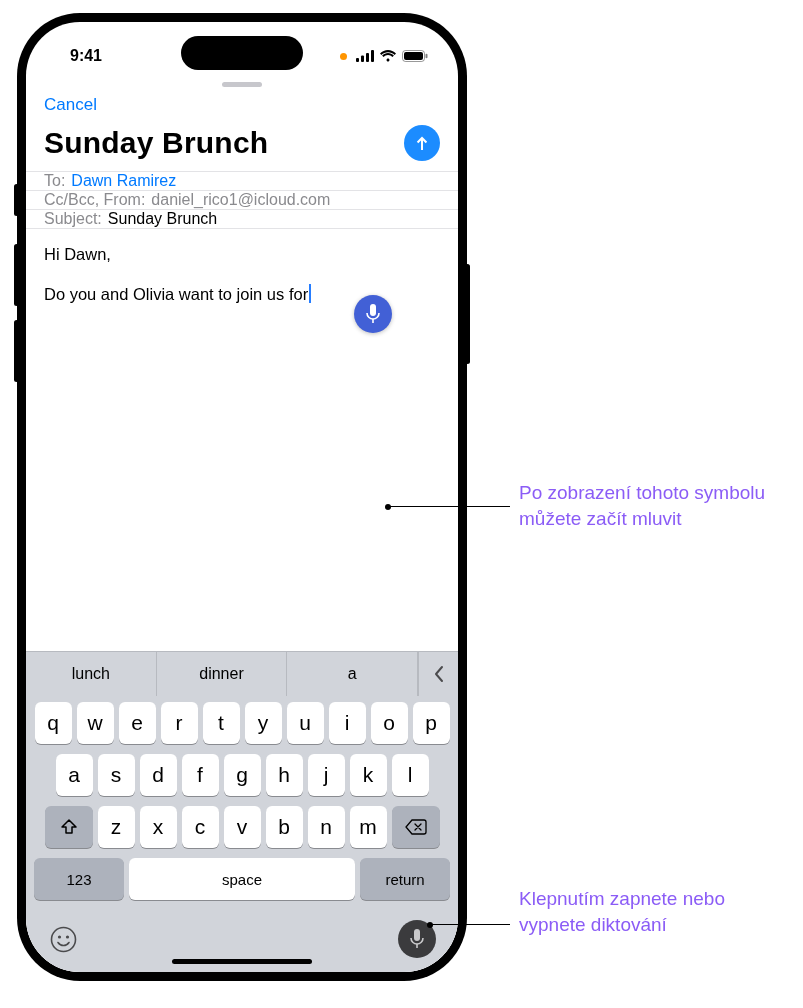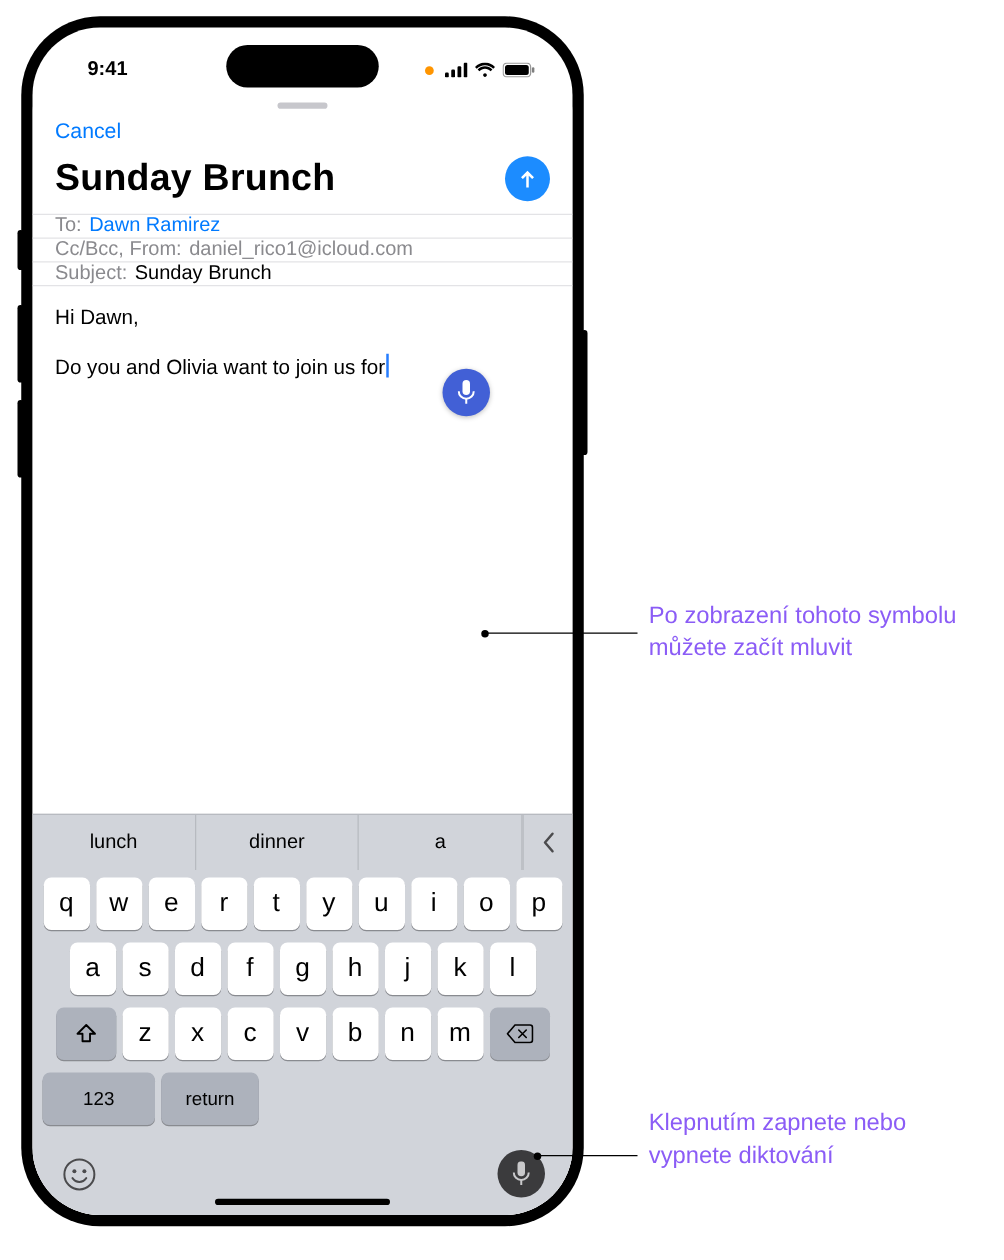--- a/index.html
+++ b/index.html
@@ -173,21 +173,21 @@
     font-size:15px;
   }
   .key-space {
     background:#fff; border-radius:6px; box-shadow:0 1px 0 #898b90;
     height:42px; flex:1;
     display:flex; align-items:center; justify-content:center;
     font-size:15px;
   }
   .key-return {
     background:#adb2bc; border-radius:6px; box-shadow:0 1px 0 #898b90;
-    height:42px; width:78px;
+    height:42px; width:90px;
     display:flex; align-items:center; justify-content:center;
     font-size:15px;
   }
   .kb-bottom {
     display:flex; justify-content:space-between; align-items:center;
     padding: 10px 22px 4px;
   }
   .emoji-btn { width:30px; height:30px; display:flex; align-items:center; justify-content:center; }
   .mic-btn {
     width:38px; height:38px; border-radius:50%; background:#3b3b3d;
@@ -339,20 +339,21 @@
             <div class="key">m</div>
             <div class="key-wide">
               <svg width="22" height="16" viewBox="0 0 22 16">
                   <path d="M7 1h12a2 2 0 012 2v10a2 2 0 01-2 2H7L1 8l6-7z" fill="none" stroke="#000" stroke-width="1.3"></path>
                   <path d="M10 5l6 6M16 5l-6 6" stroke="#000" stroke-width="1.3" stroke-linecap="round"></path>
                 </svg>
             </div>
           </div>
           <div class="krow4">
             <div class="key-123">123</div>
+            <div class="key-space">space</div>
             <div class="key-return">return</div>
           </div>
         </div>
 
         <div class="kb-bottom">
           <div class="emoji-btn">
             <svg width="27" height="27" viewBox="0 0 27 27">
                 <circle cx="13.5" cy="13.5" r="12" fill="none" stroke="#4b4b4d" stroke-width="1.6"></circle>
                 <circle cx="9.5" cy="11" r="1.6" fill="#4b4b4d"></circle>
                 <circle cx="17.5" cy="11" r="1.6" fill="#4b4b4d"></circle>

